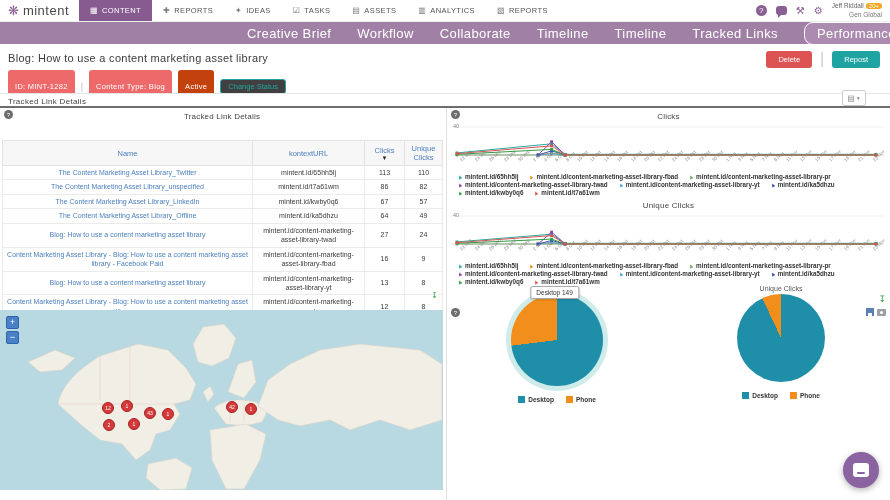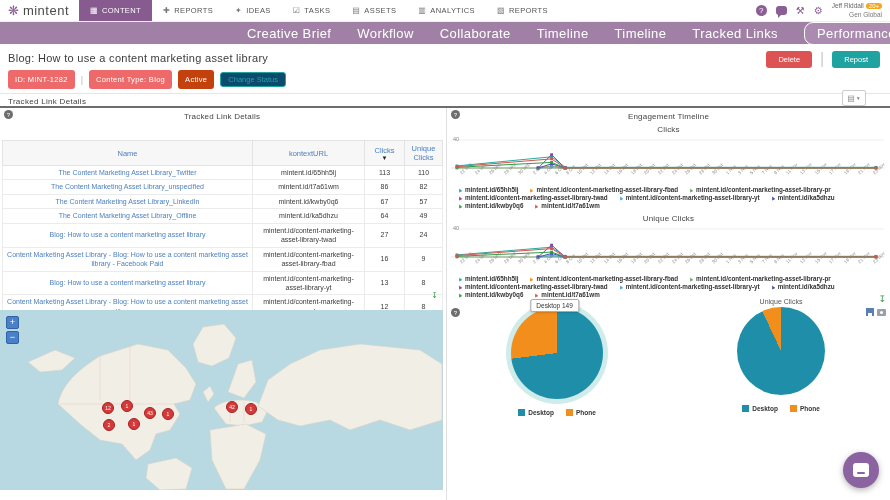--- a/index.html
+++ b/index.html
@@ -33,26 +33,26 @@
   
   .subnav { position:absolute; left:0; top:22px; width:890px; height:22px; background:#a180a6;
     display:flex; align-items:center; gap:26px; padding-left:247px; }
   .subnav-item { color:#fff; font-size:13px; letter-spacing:.4px; cursor:pointer; white-space:nowrap; }
   .subnav-item.active { border:1px solid #fff; border-radius:9px; padding:3px 12px; background:#ab8cb0; }
 
   
   .titlebar { position:absolute; left:0; top:44px; width:890px; height:49px; background:#fff; }
   .page-title { position:absolute; left:8px; top:8px; font-size:11px; color:#3c3c3c; letter-spacing:.3px; }
   .badge-row { position:absolute; left:8px; top:26px; display:flex; align-items:center; gap:6px; }
-  .badge { font-size:7.5px; color:#fff; border-radius:3px; padding:5px 7px; letter-spacing:.3px; }
+  .badge { font-size:7.5px; color:#fff; border-radius:3px; padding:12px 7px; letter-spacing:.3px; }
   .badge-red { background:#ee6a6a; }
   .badge-green { background:#c2410c; }
   .badge-sep { color:#bbb; font-size:9px; }
   .btn-outline-teal { font-size:7.5px; color:#1fa3a0; border:1px solid #1fa3a0; border-radius:3px;
-    padding:2px 7px; background:#0c4a6e; cursor:pointer; }
+    padding:2px 7px; background:#404040; cursor:pointer; }
   .action-btns { position:absolute; right:10px; top:6px; display:flex; align-items:center; gap:8px; }
   .btn { font-size:7.5px; color:#fff; border:none; border-radius:3px; padding:4px 12px; cursor:pointer;
     font-family:"Liberation Sans",sans-serif; }
   .btn-red { background:#dd5353; }
   .btn-teal { background:#1fa3a0; }
   .btn-sep { color:#ccc; }
 
   
   .sectionbar { position:absolute; left:0; top:93px; width:890px; height:15px;
     border-top:1px solid #e5e5e5; border-bottom:2px solid #6d6d6d; background:#fff; }
@@ -333,21 +333,20 @@
           <div class="map-marker" style="left: 150px; top: 103px;">43</div>
           <div class="map-marker" style="left: 168px; top: 104px;">1</div>
           <div class="map-marker" style="left: 232px; top: 97px;">42</div>
           <div class="map-marker" style="left: 251px; top: 99px;">1</div>
         </div>
     </div>
   </div>
 
   <div class="right-panel">
     <span class="info-icon" style="left:4px; top:2px;">?</span>
-    <div class="panel-title" style="margin-top:4px;">Engagement Timeline</div>
     <div class="panel-title tl-title">Clicks</div>
 
     <div class="tl-chart-block">
       <span class="y-max-label">40</span>
       <svg class="tl-svg tl-chart" width="433" height="34" viewBox="0 0 433 34">
           <line x1="0" x2="433" y1="4" y2="4" stroke="#e8e8e8" stroke-width="0.7"></line>
           <line x1="0" x2="433" y1="32" y2="32" stroke="#d5d5d5" stroke-width="0.7"></line>
           <polyline points="6.0,29.9 100.6,20.8 114.1,31.3 425.0,31.3" fill="none" stroke="#26a9a4" stroke-width="1"></polyline>
           <rect x="4.6" y="28.5" width="2.8" height="2.8" fill="#26a9a4"></rect>
           <rect x="99.2" y="19.4" width="2.8" height="2.8" fill="#26a9a4"></rect>

